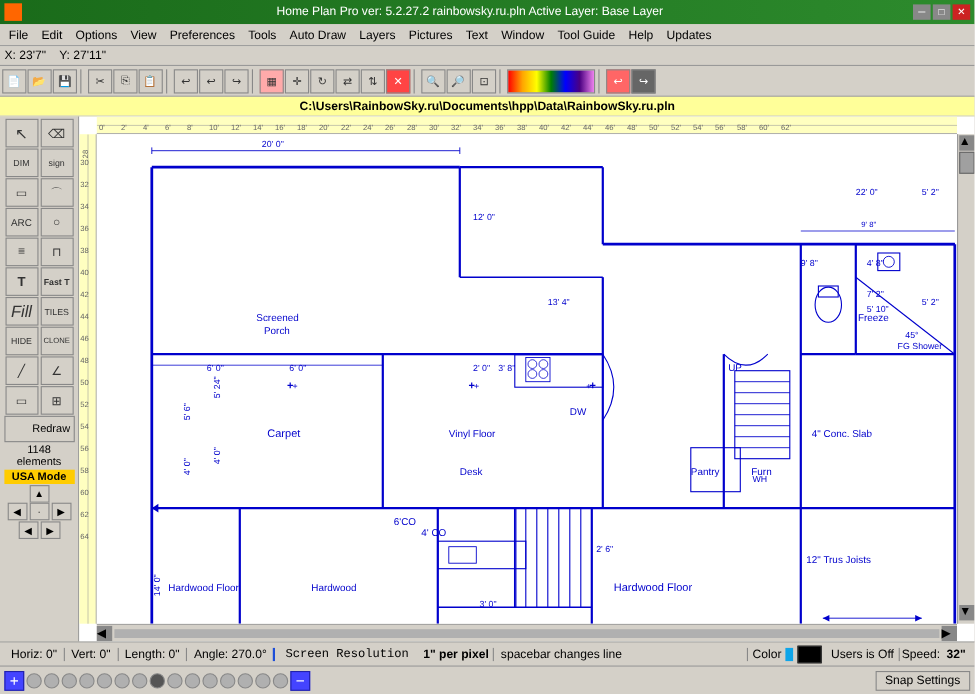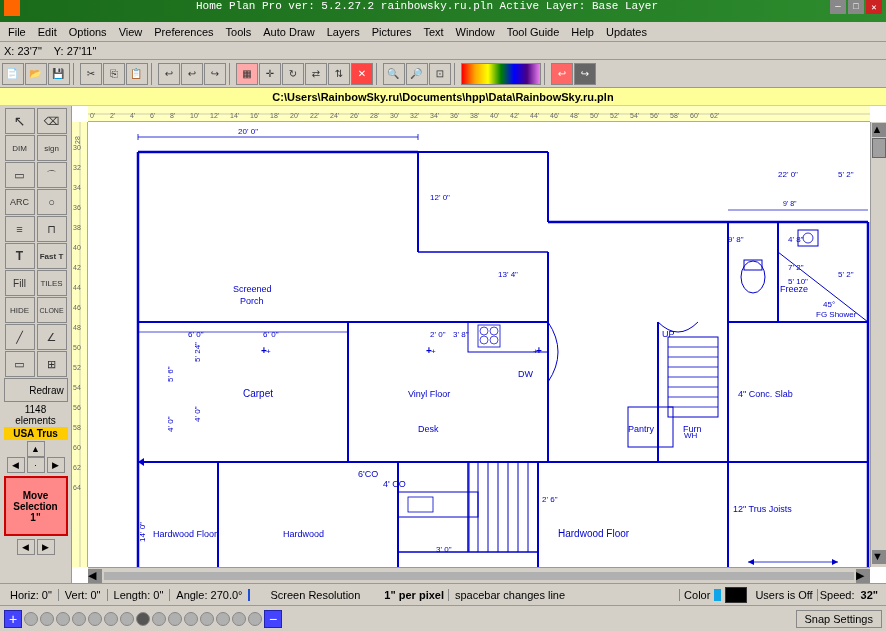--- a/index.html
+++ b/index.html
@@ -3,24 +3,24 @@
   <meta charset="utf-8">
   <style>
     * { margin: 0; padding: 0; box-sizing: border-box; }
     body { width: 886px; height: 631px; overflow: hidden; font-family: Arial, sans-serif; font-size: 11px; background: #d4d0c8; }
 
     
     #title-bar {
       background: linear-gradient(to right, #1a6b1a, #2d8b2d);
       height: 22px;
       display: flex;
+      align-items: center;
       justify-content: space-between;
       padding: 0 4px;
       color: white;
-      font-family: Liberation Mono, monospace;
     }
     #title-bar .app-icon {
       width: 16px; height: 16px;
       background: #ff6600;
       margin-right: 4px;
       display: inline-block;
     }
     #title-bar .title-text { flex: 1; text-align: center; font-size: 11px; }
     #title-bar .win-controls { display: flex; gap: 2px; }
     #title-bar .win-btn {
@@ -348,56 +348,53 @@
     </div>
     <div class="lt-row">
       <div class="lt-btn" style="font-size:11px;">≡</div>
       <div class="lt-btn" style="font-size:11px;">⊓</div>
     </div>
     <div class="lt-row">
       <div class="lt-btn" style="font-size:12px;font-weight:bold;">T</div>
       <div class="lt-btn" style="font-size:8px;font-weight:bold;">Fast T</div>
     </div>
     <div class="lt-row">
-      <div class="lt-btn" style="font-size:10px;">Fill</div>
+      <div class="lt-btn" style="font-size:15px;font-style:italic;">Fill</div>
       <div class="lt-btn" style="font-size:8px;">TILES</div>
     </div>
     <div class="lt-row">
       <div class="lt-btn" style="font-size:8px;">HIDE</div>
       <div class="lt-btn" style="font-size:7px;">CLONE</div>
     </div>
     <div class="lt-row">
       <div class="lt-btn" style="font-size:11px;">╱</div>
       <div class="lt-btn" style="font-size:11px;">∠</div>
     </div>
     <div class="lt-row">
       <div class="lt-btn" style="font-size:11px;">▭</div>
       <div class="lt-btn" style="font-size:11px;">⊞</div>
     </div>
     <div class="lt-btn-wide redraw">Redraw</div>
 
     <div style="width:64px;text-align:center;">
       <div class="elements-count">1148 elements</div>
-      <div class="usa-mode">USA Trus</div>
+      <div class="usa-mode">USA Mode</div>
     </div>
 
     <div class="nav-arrows">
       <div class="nav-arrow-row">
         <div class="nav-arrow">▲</div>
       </div>
       <div class="nav-arrow-row">
         <div class="nav-arrow">◀</div>
         <div class="nav-arrow">·</div>
         <div class="nav-arrow">▶</div>
       </div>
     </div>
 
-    <div class="move-selection-box">
-      <span>Move<br>Selection<br><span>1"</span></span>
-    </div>
 
     <div style="display:flex;gap:2px;">
       <div class="nav-arrow">◀</div>
       <div class="nav-arrow">▶</div>
     </div>
   </div>
 
   <div id="canvas-area" style="flex:1;position:relative;background:white;overflow:hidden;">
 
     <div id="ruler-top" style="position:absolute;top:0;left:16px;right:16px;height:16px;background:#ffffc0;border-bottom:1px solid #aaa;overflow:hidden;">
@@ -667,21 +664,21 @@
       </svg>
     </div>
   </div>
 </div>
 
 <div id="status-bar" style="height:22px;background:#d4d0c8;display:flex;align-items:center;padding:0 4px;border-top:1px solid #999;font-size:11px;gap:0;">
   <span style="padding:0 6px;border-right:1px solid #888;">Horiz: 0"</span>
   <span style="padding:0 6px;border-right:1px solid #888;">Vert: 0"</span>
   <span style="padding:0 6px;border-right:1px solid #888;">Length: 0"</span>
   <span style="padding:0 6px;border-right:2px solid #1d4ed8;">Angle: 270.0°</span>
-  <span style="padding:0 20px;">Screen Resolution</span>
+  <span style="padding:0 9px;font-family:Liberation Mono, monospace;">Screen Resolution</span>
   <span style="padding:0 4px;border-right:1px solid #888;font-weight:bold;">1" per pixel</span>
   <span style="padding:0 6px;flex:1;border-right:1px solid #888;">spacebar changes line</span>
   <span style="padding:0 4px;border-right:7px solid #0ea5e9;">Color</span>
   <div class="color-box" style="width:22px;height:16px;background:black;border:1px solid #333;margin:0 4px;"></div>
   <span style="padding:0 4px;border-right:1px solid #888;">Users is Off</span>
   <span style="padding:0 2px;">Speed:</span>
   <span style="padding:0 4px;font-weight:bold;">32"</span>
 </div>
 
 <div id="bottom-bar" style="height:26px;background:#d4d0c8;display:flex;align-items:center;padding:0 4px;border-top:1px solid #999;gap:2px;">

